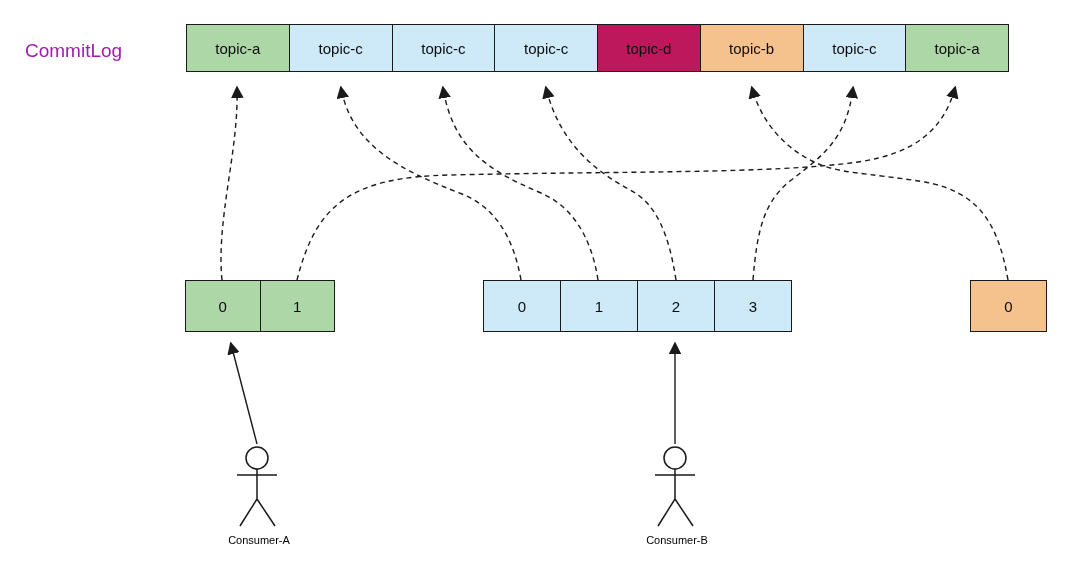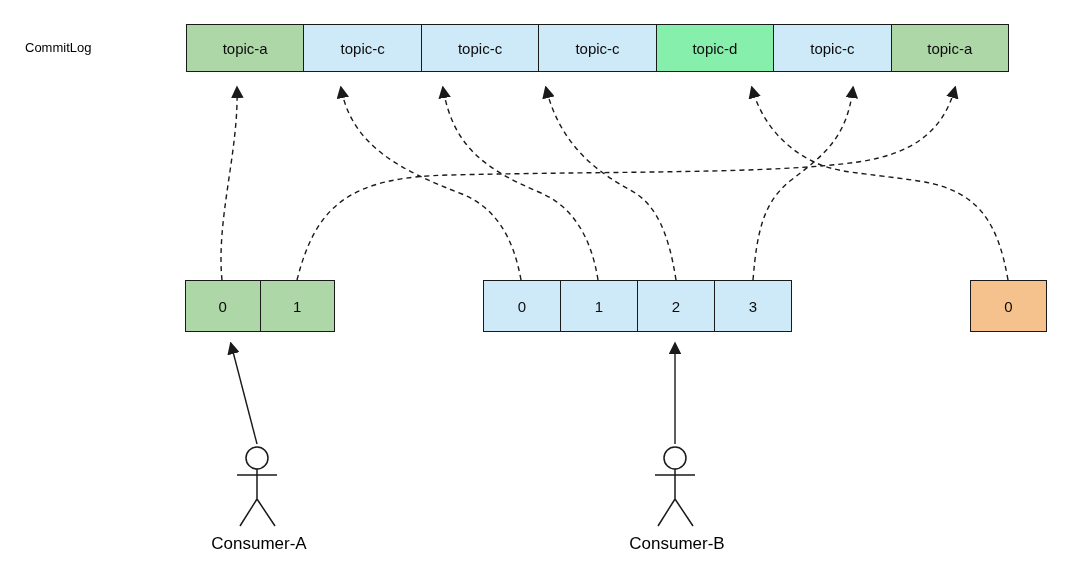--- a/index.html
+++ b/index.html
@@ -2,21 +2,21 @@
 <html><head>
 <meta charset="utf-8">
 <style>
   html,body { margin:0; padding:0; background:#ffffff; }
   .canvas {
     position:relative; width:1080px; height:570px; background:#ffffff;
     font-family:"Liberation Sans","DejaVu Sans",sans-serif; color:#111;
     overflow:hidden;
   }
   .row-label {
-    position:absolute; font-size:13px; color:#000000; white-space:nowrap;
+    position:absolute; font-size:19px; color:#a21caf; white-space:nowrap;
   }
   #commitlog-label { left:25px; top:40px; }
   #consumequeue-label { left:22px; top:296px; }
 
   .box-row {
     position:absolute; display:flex;
     border:1px solid #1a1a1a; box-sizing:border-box;
   }
   .box-row .cell {
     flex:1 1 0; display:flex; align-items:center; justify-content:center;
@@ -30,39 +30,40 @@
   #queue-blue    { left:483px; top:280px; width:309px; height:52px; }
   #queue-orange  { left:970px; top:280px; width:77px;  height:52px; }
 
   svg.overlay { position:absolute; left:0; top:0; width:1080px; height:570px; pointer-events:none; }
   .dashed-arrow { fill:none; stroke:#1a1a1a; stroke-width:1.4; stroke-dasharray:5 4; }
   .solid-arrow  { fill:none; stroke:#1a1a1a; stroke-width:1.4; }
   .figure       { fill:none; stroke:#1a1a1a; stroke-width:1.5; }
   .figure-head  { fill:#ffffff; stroke:#1a1a1a; stroke-width:1.5; }
 
   .consumer-label {
-    position:absolute; font-size:17px; color:#000; transform:translateX(-50%);
+    position:absolute; font-size:11px; color:#000; transform:translateX(-50%);
     white-space:nowrap;
   }
   #consumer-a-label { left:259px; top:534px; }
   #consumer-b-label { left:677px; top:534px; }
 </style>
 </head>
 <body>
 
 <div class="canvas">
 
   <div class="row-label" id="commitlog-label">CommitLog</div>
 
   <div class="box-row" id="commitlog-row">
     <div class="cell" style="background: rgb(174, 215, 167);">topic-a</div>
     <div class="cell" style="background: rgb(206, 233, 248);">topic-c</div>
     <div class="cell" style="background: rgb(206, 233, 248);">topic-c</div>
     <div class="cell" style="background: rgb(206, 233, 248);">topic-c</div>
-    <div class="cell" style="background: #86efac;">topic-d</div>
+    <div class="cell" style="background: #be185d;">topic-d</div>
+    <div class="cell" style="background: rgb(245, 194, 141);">topic-b</div>
     <div class="cell" style="background: rgb(206, 233, 248);">topic-c</div>
     <div class="cell" style="background: rgb(174, 215, 167);">topic-a</div>
   </div>
 
 
   <div class="box-row" id="queue-green">
     <div class="cell" style="background: rgb(174, 215, 167);">0</div>
     <div class="cell" style="background: rgb(174, 215, 167);">1</div>
   </div>
 

